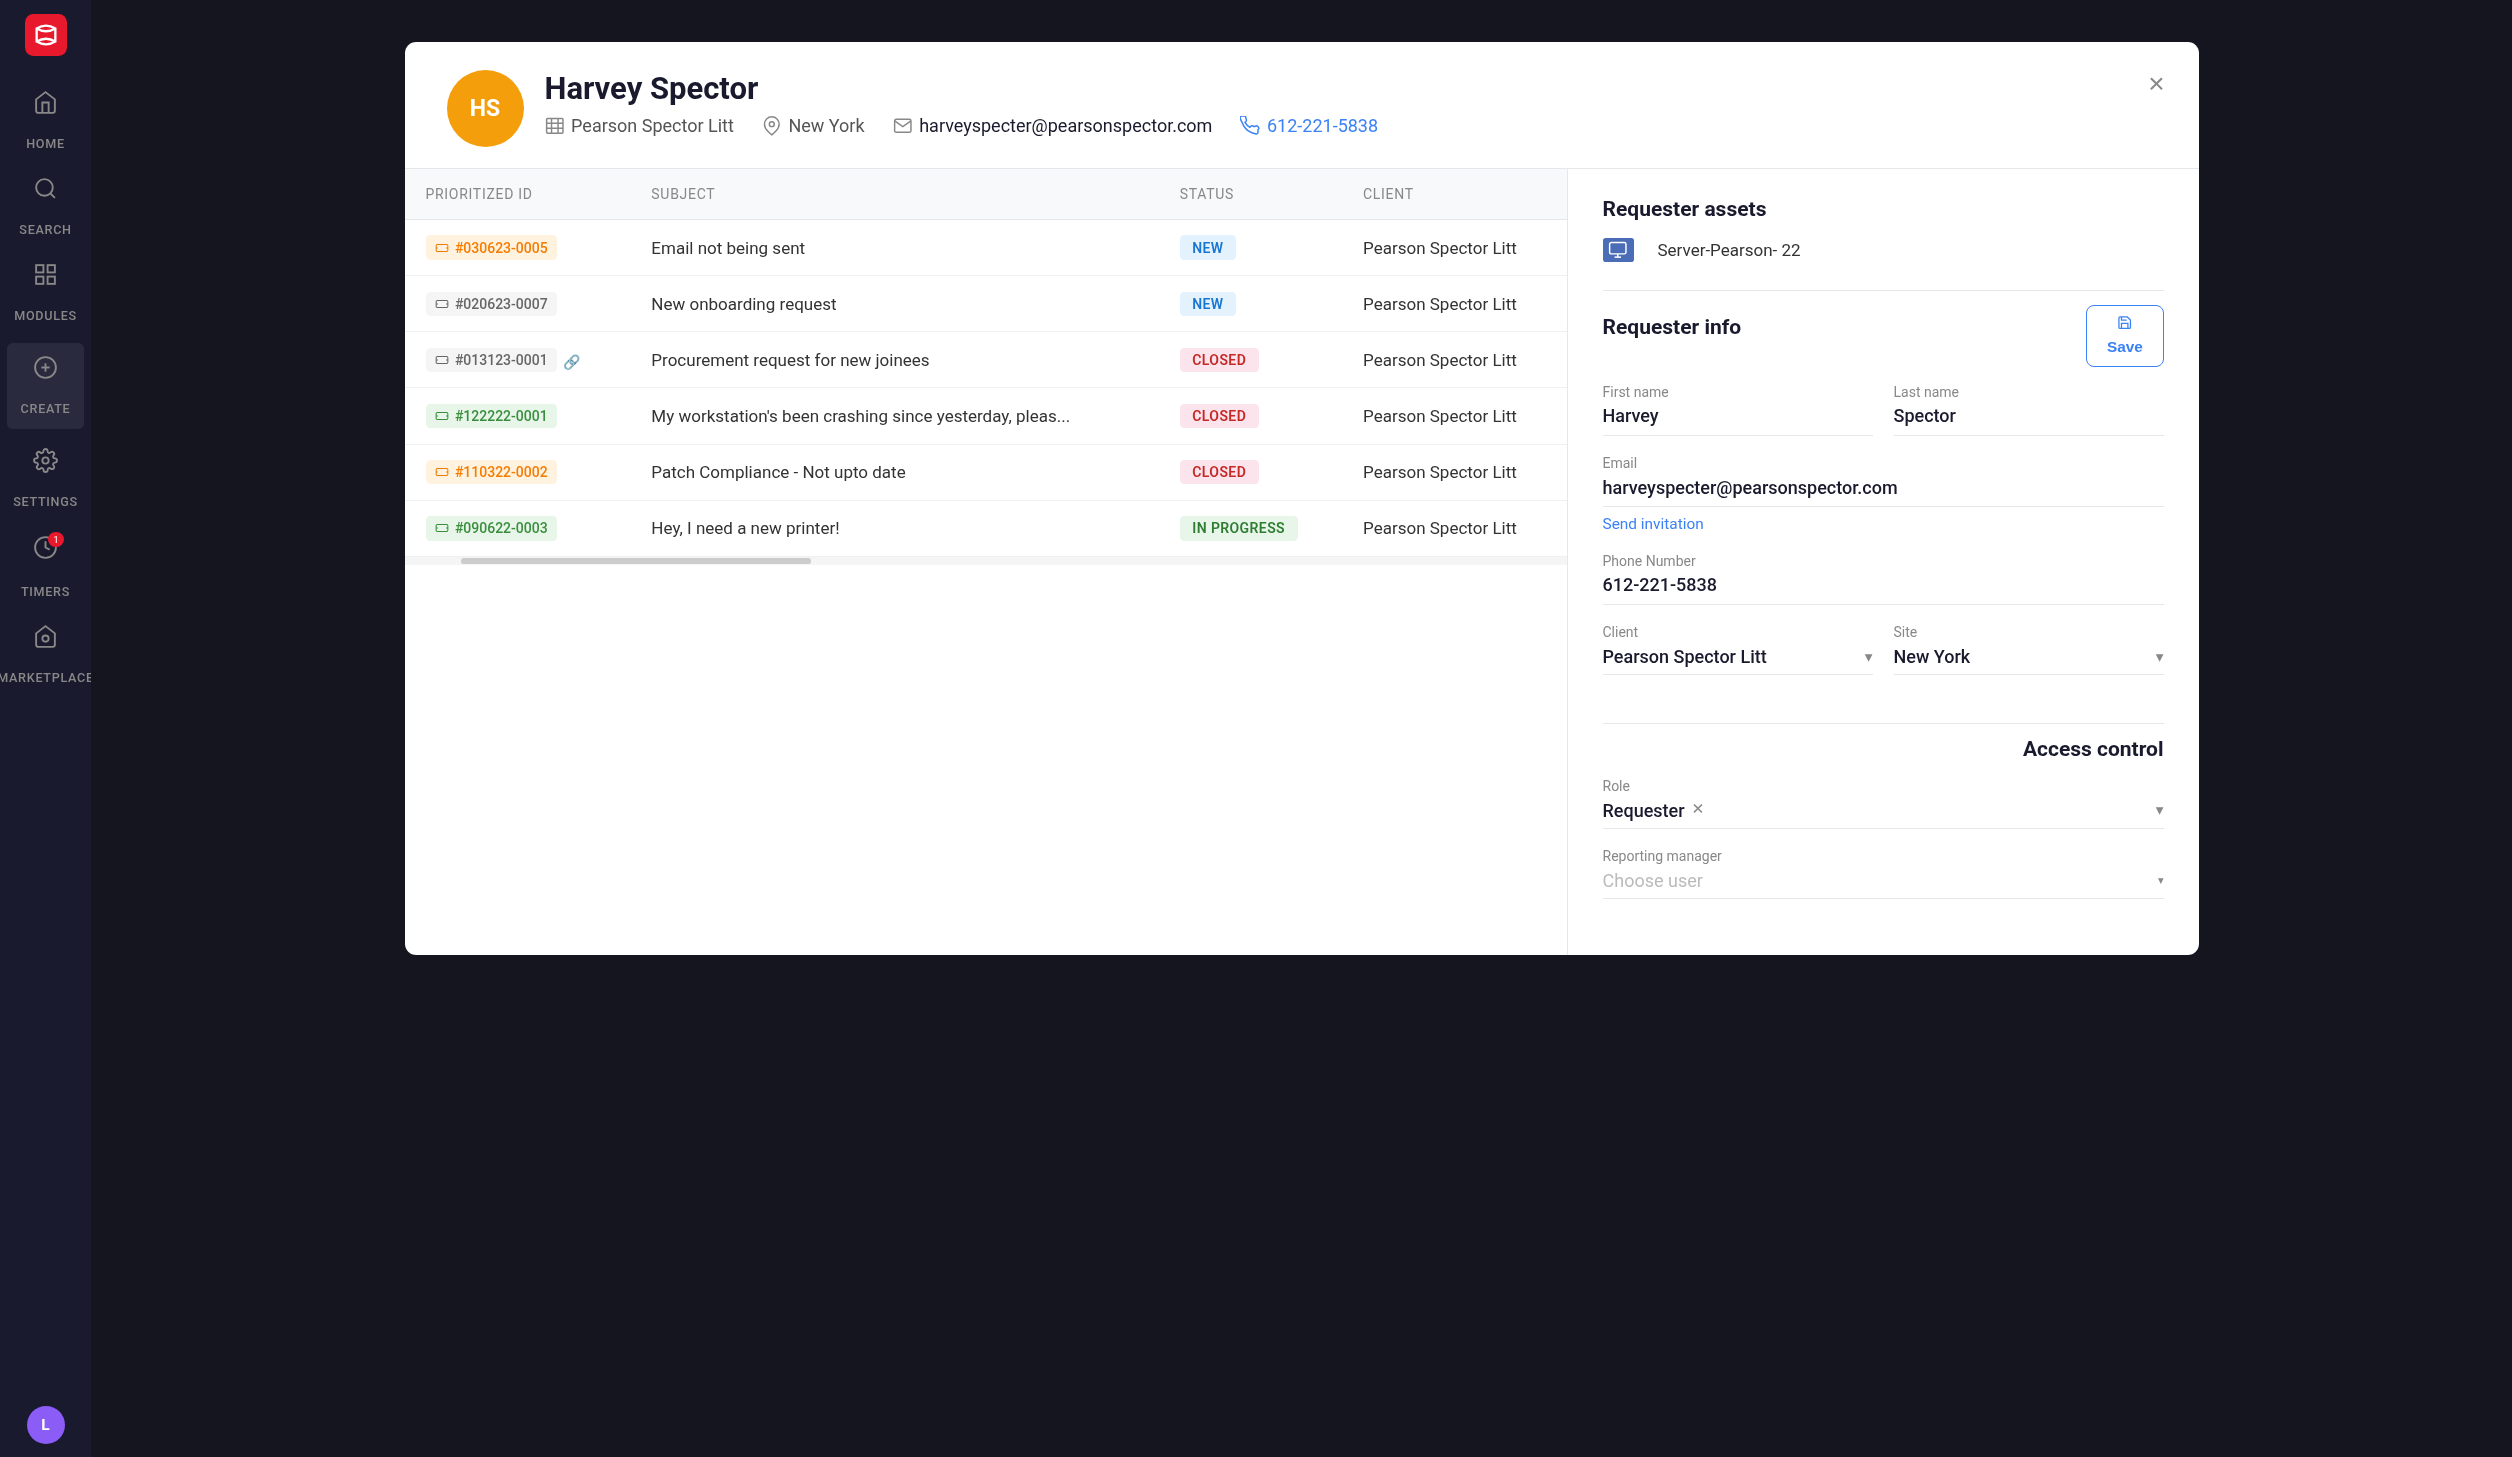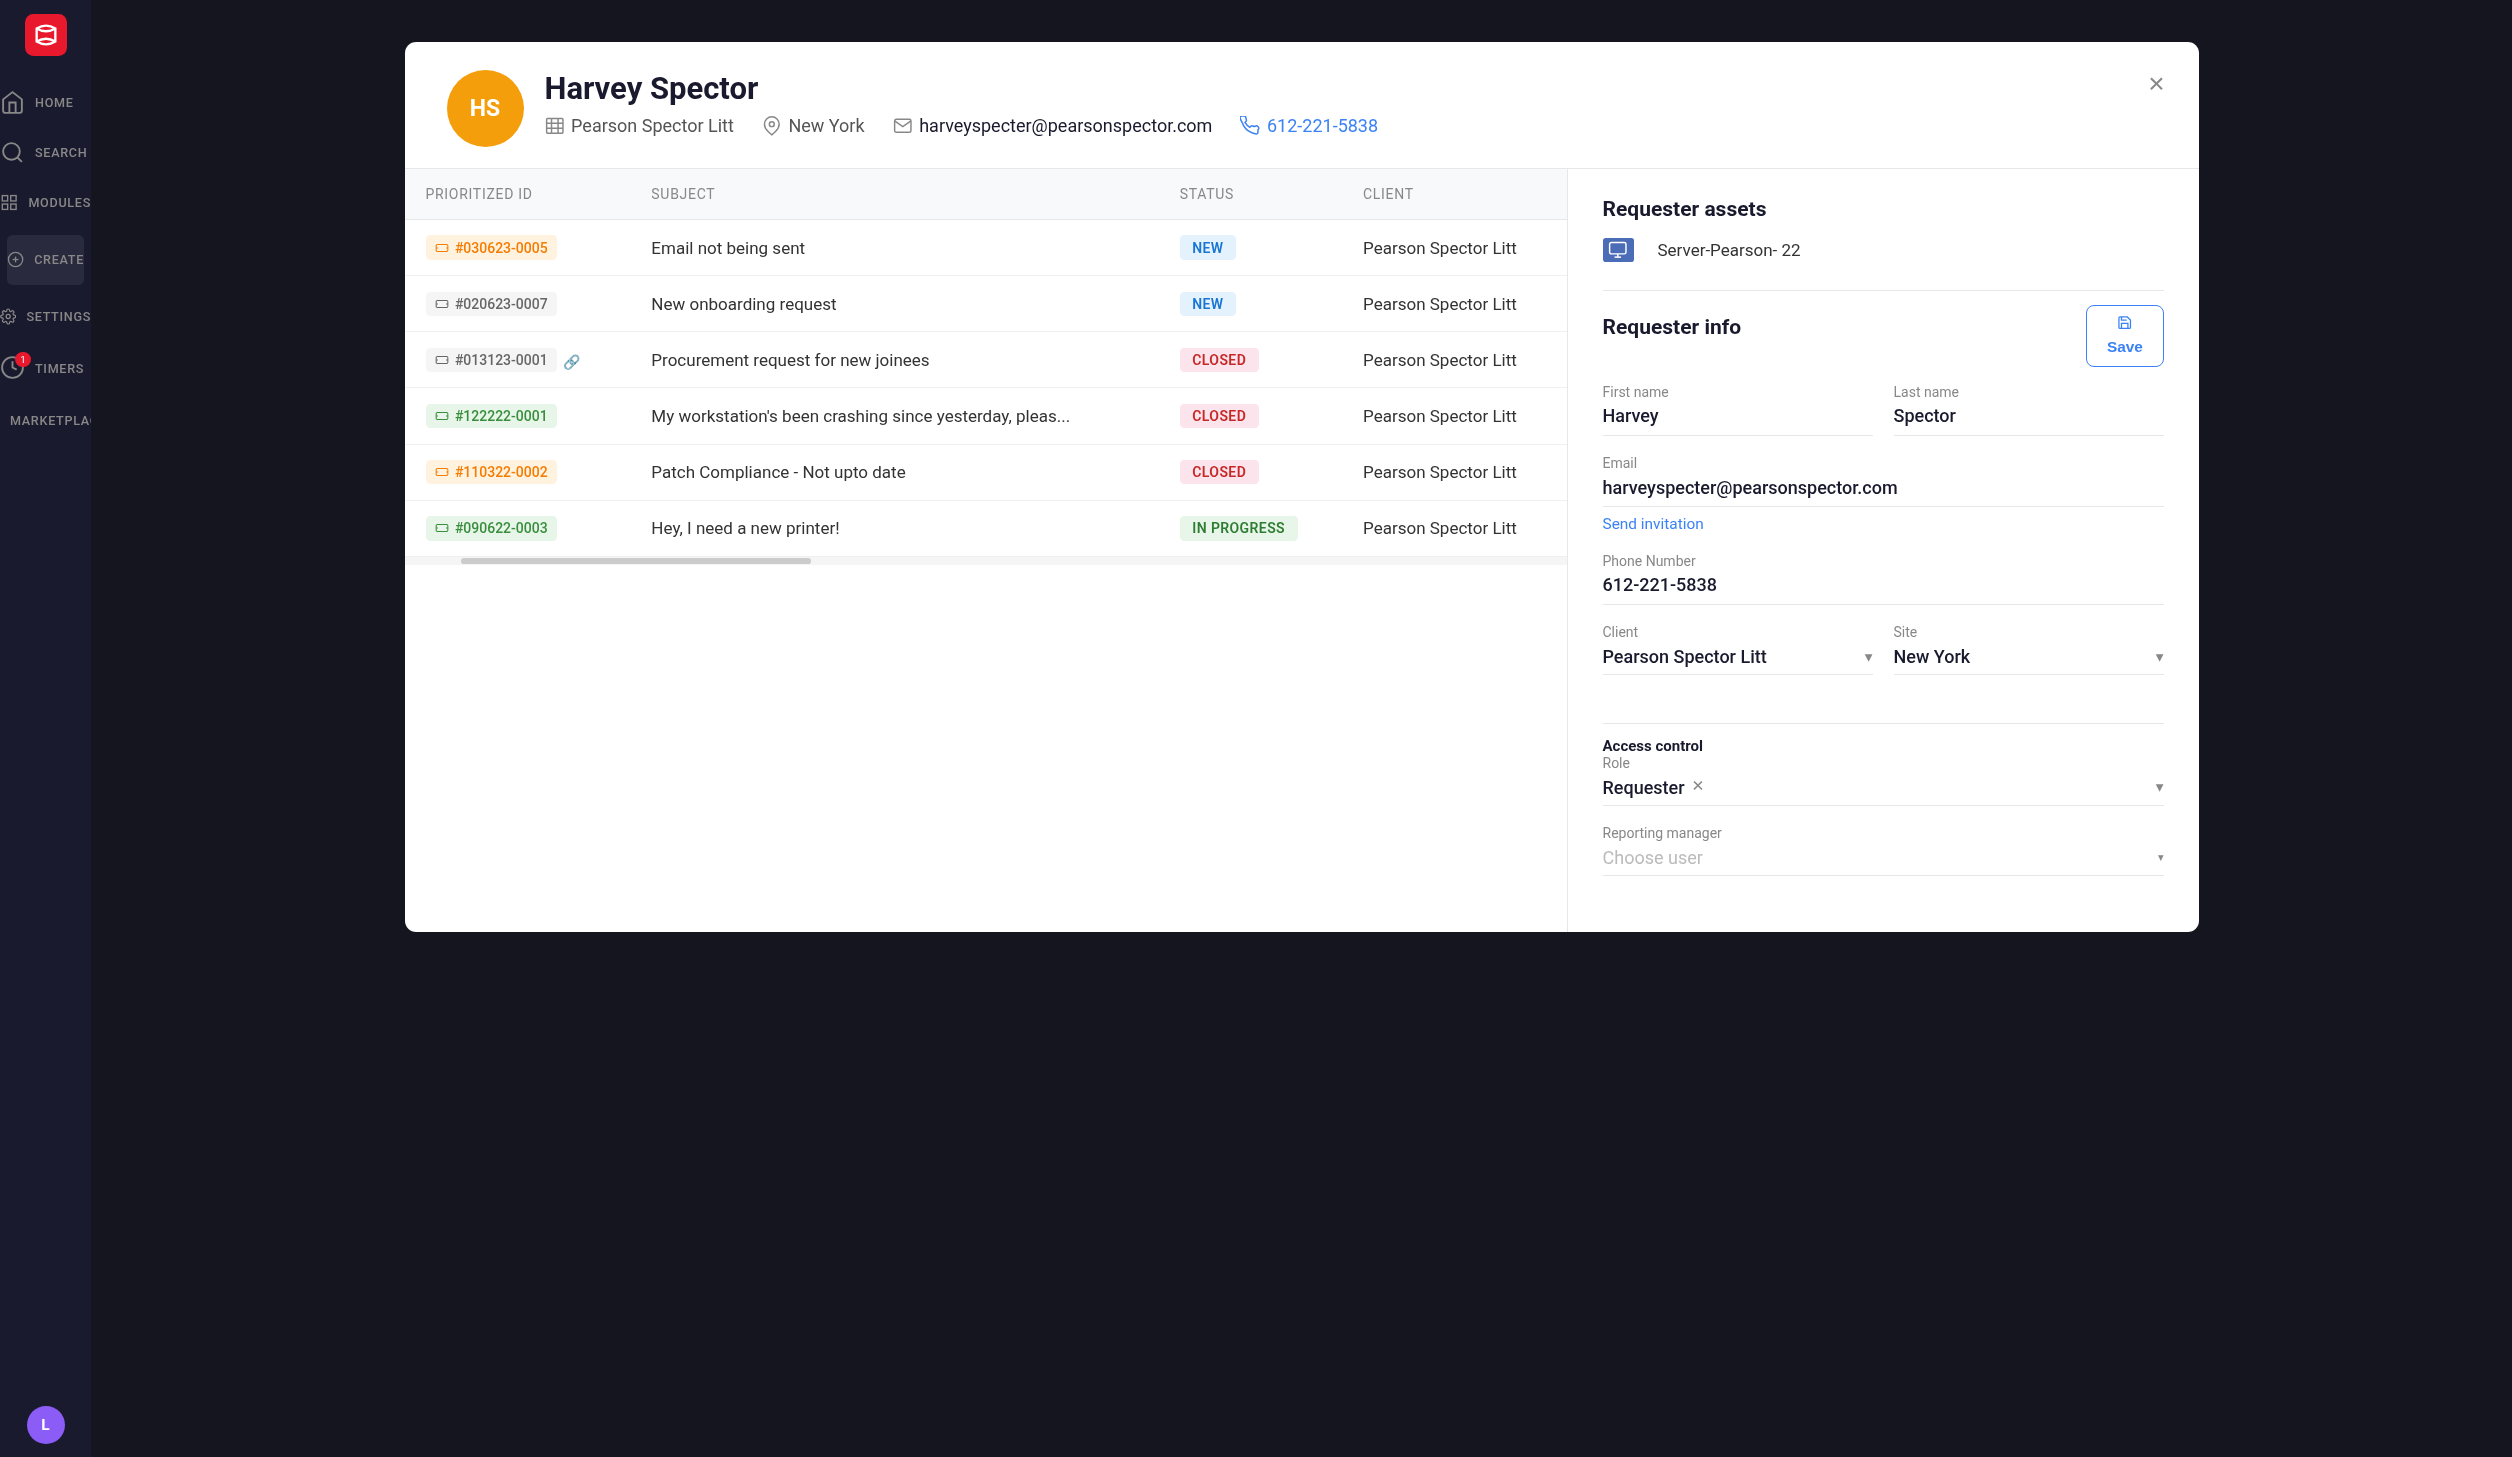--- a/index.html
+++ b/index.html
@@ -34,27 +34,27 @@
       align-items: center;
       justify-content: center;
       margin-bottom: 21px;
       font-size: 19.6px;
       color: white;
       font-weight: bold;
     }
     .sidebar-item {
       width: 100%;
       display: flex;
-      flex-direction: row;
+      flex-direction: column;
       align-items: center;
       padding: 12.6px 0;
       cursor: pointer;
       color: #888;
       font-size: 14px;
-      gap: 10px;
+      gap: 21px;
     }
     .sidebar-item svg { width: 25px; height: 25px; }
     .sidebar-item-label {
       font-size: 12.6px;
       letter-spacing: 0.7px;
       text-transform: uppercase;
       font-weight: 500;
     }
     .sidebar-create {
       background: #2a2a3e;
@@ -359,25 +359,27 @@
       display: flex;
       gap: 5.6px;
       color: #888;
     }
     .form-select-icons span {
       cursor: pointer;
       font-size: 15.4px;
     }
 
     .access-section-title {
-      font-size: 15px;
+      font-size: 21px;
       font-weight: 700;
       color: #1a1a2e;
+      margin-bottom: 17px;
       padding-top: 7px;
       border-top: 0.7px solid #e5e7eb;
+      text-align: right;
     }
 
     .role-select {
       display: flex;
       align-items: center;
       justify-content: space-between;
       border-bottom: 0.7px solid #e5e7eb;
       padding-bottom: 7px;
       margin-bottom: 19.6px;
     }

